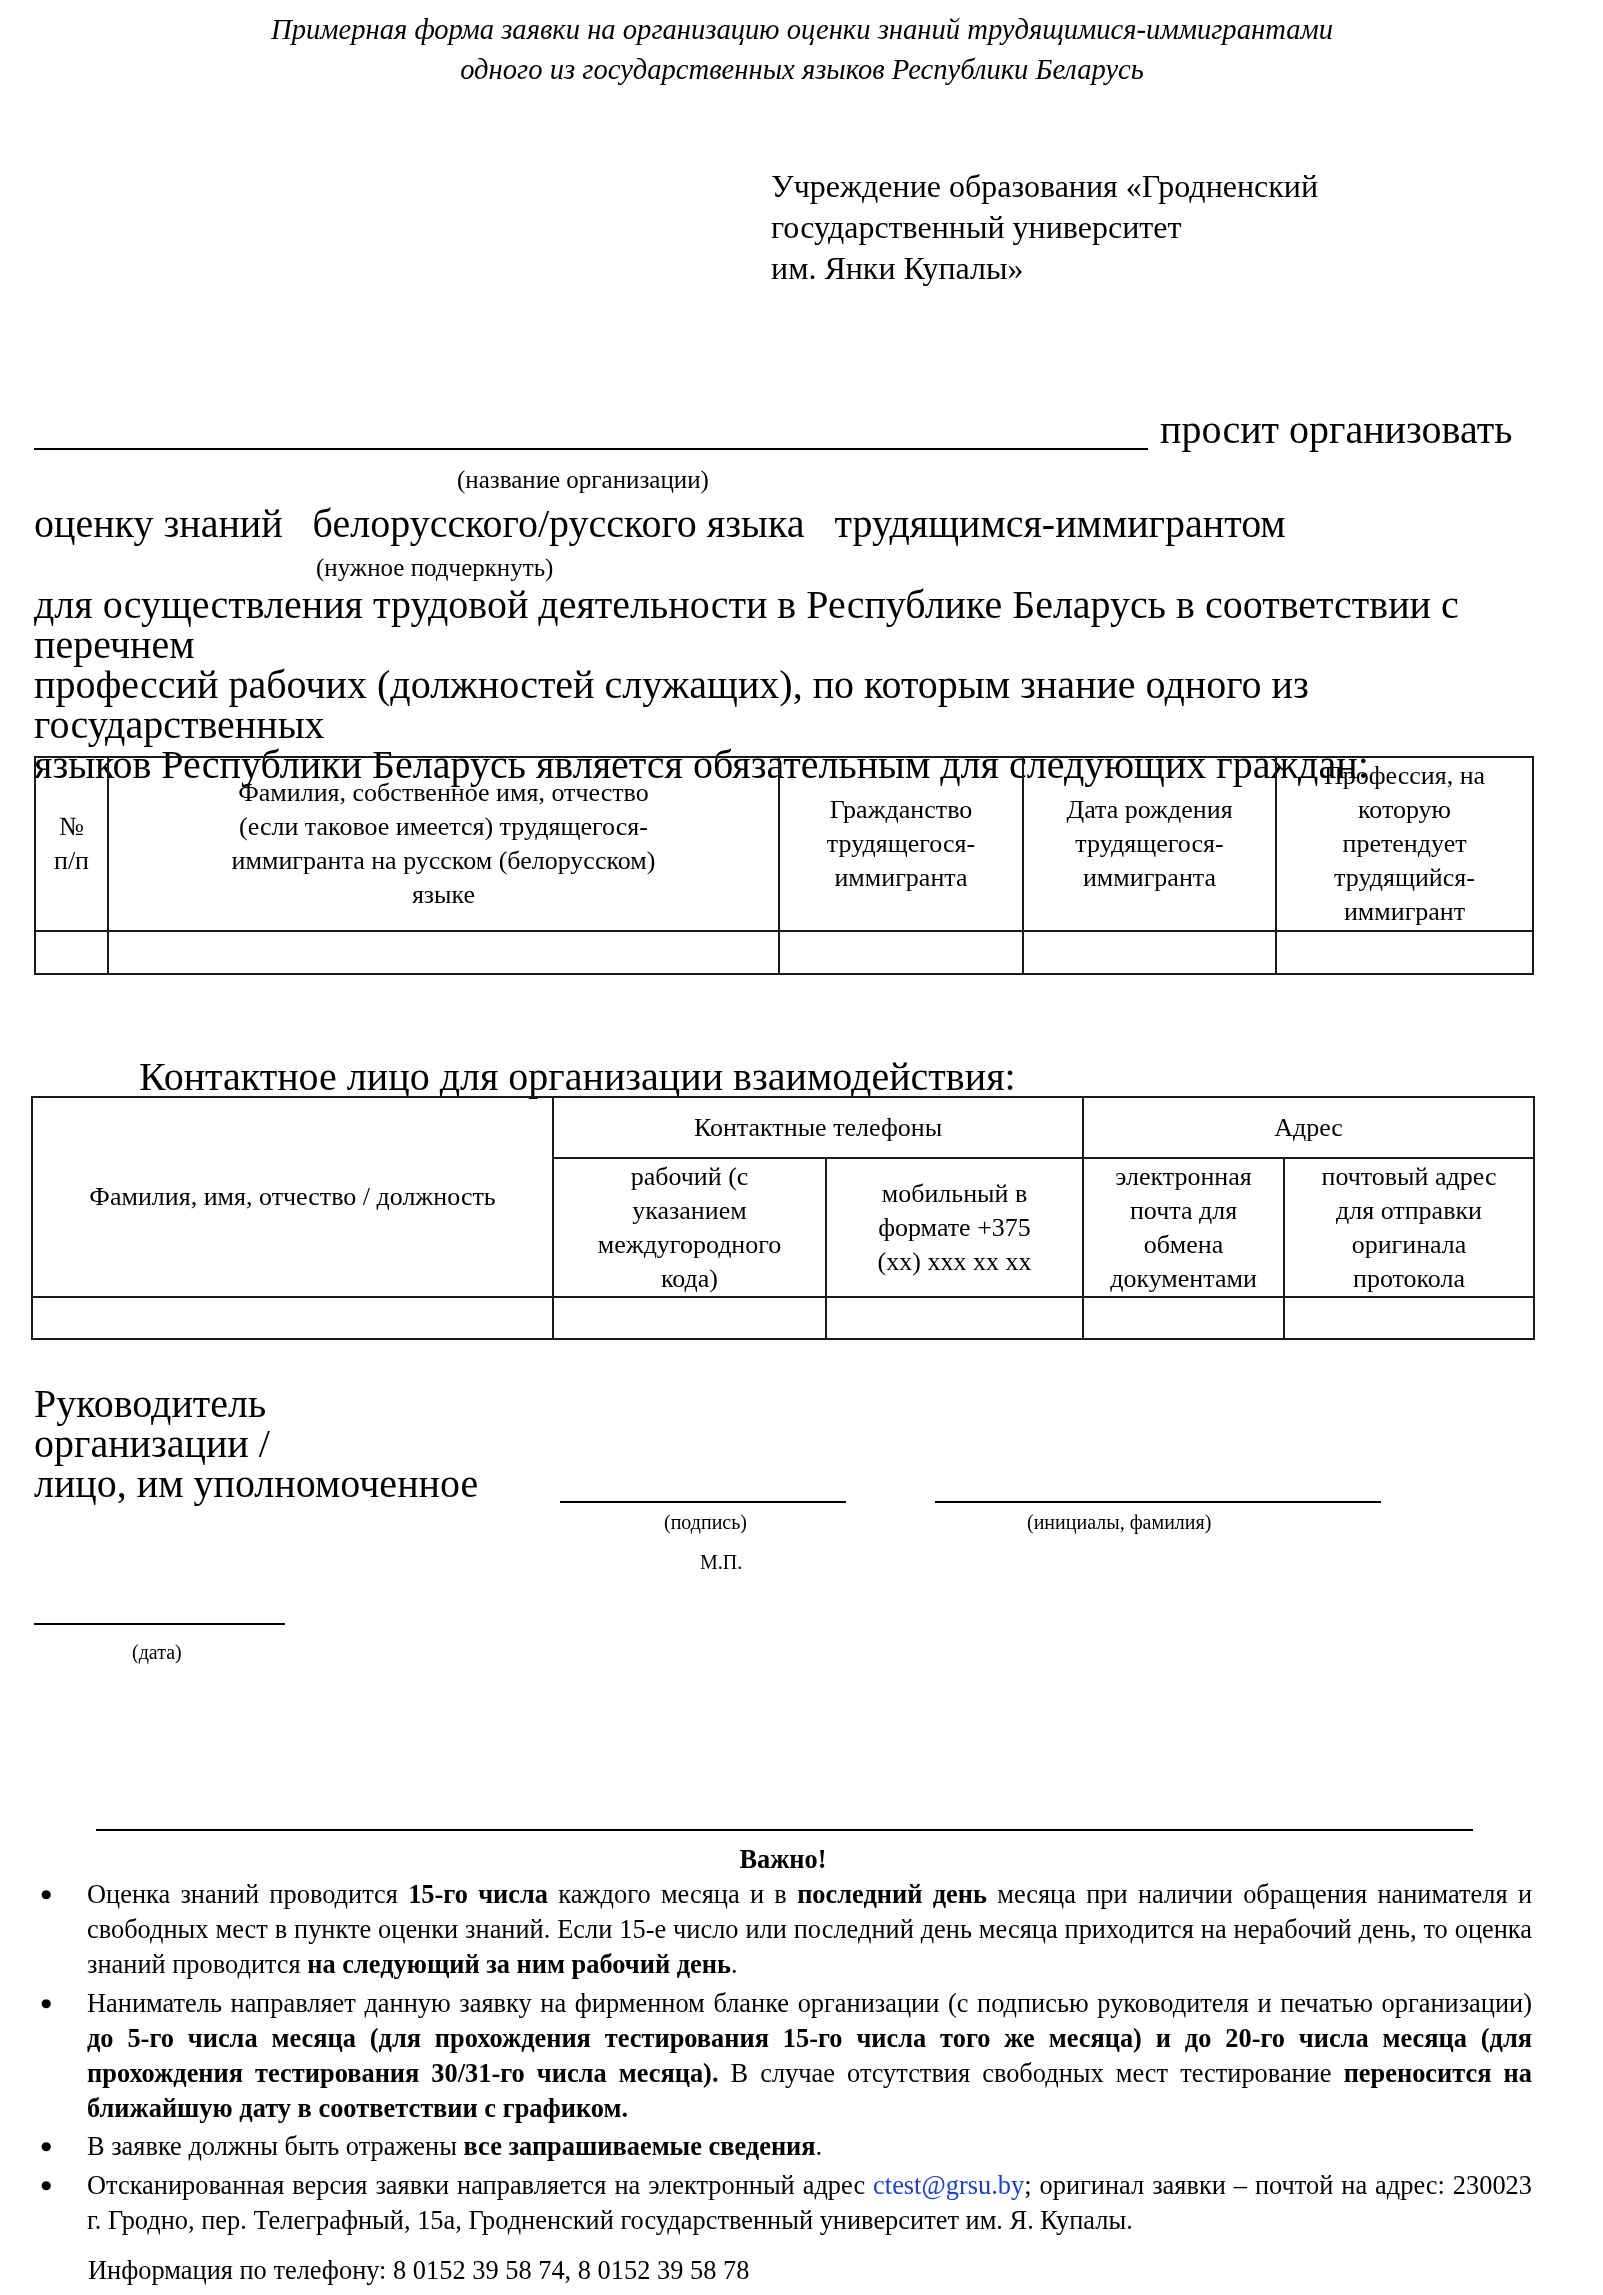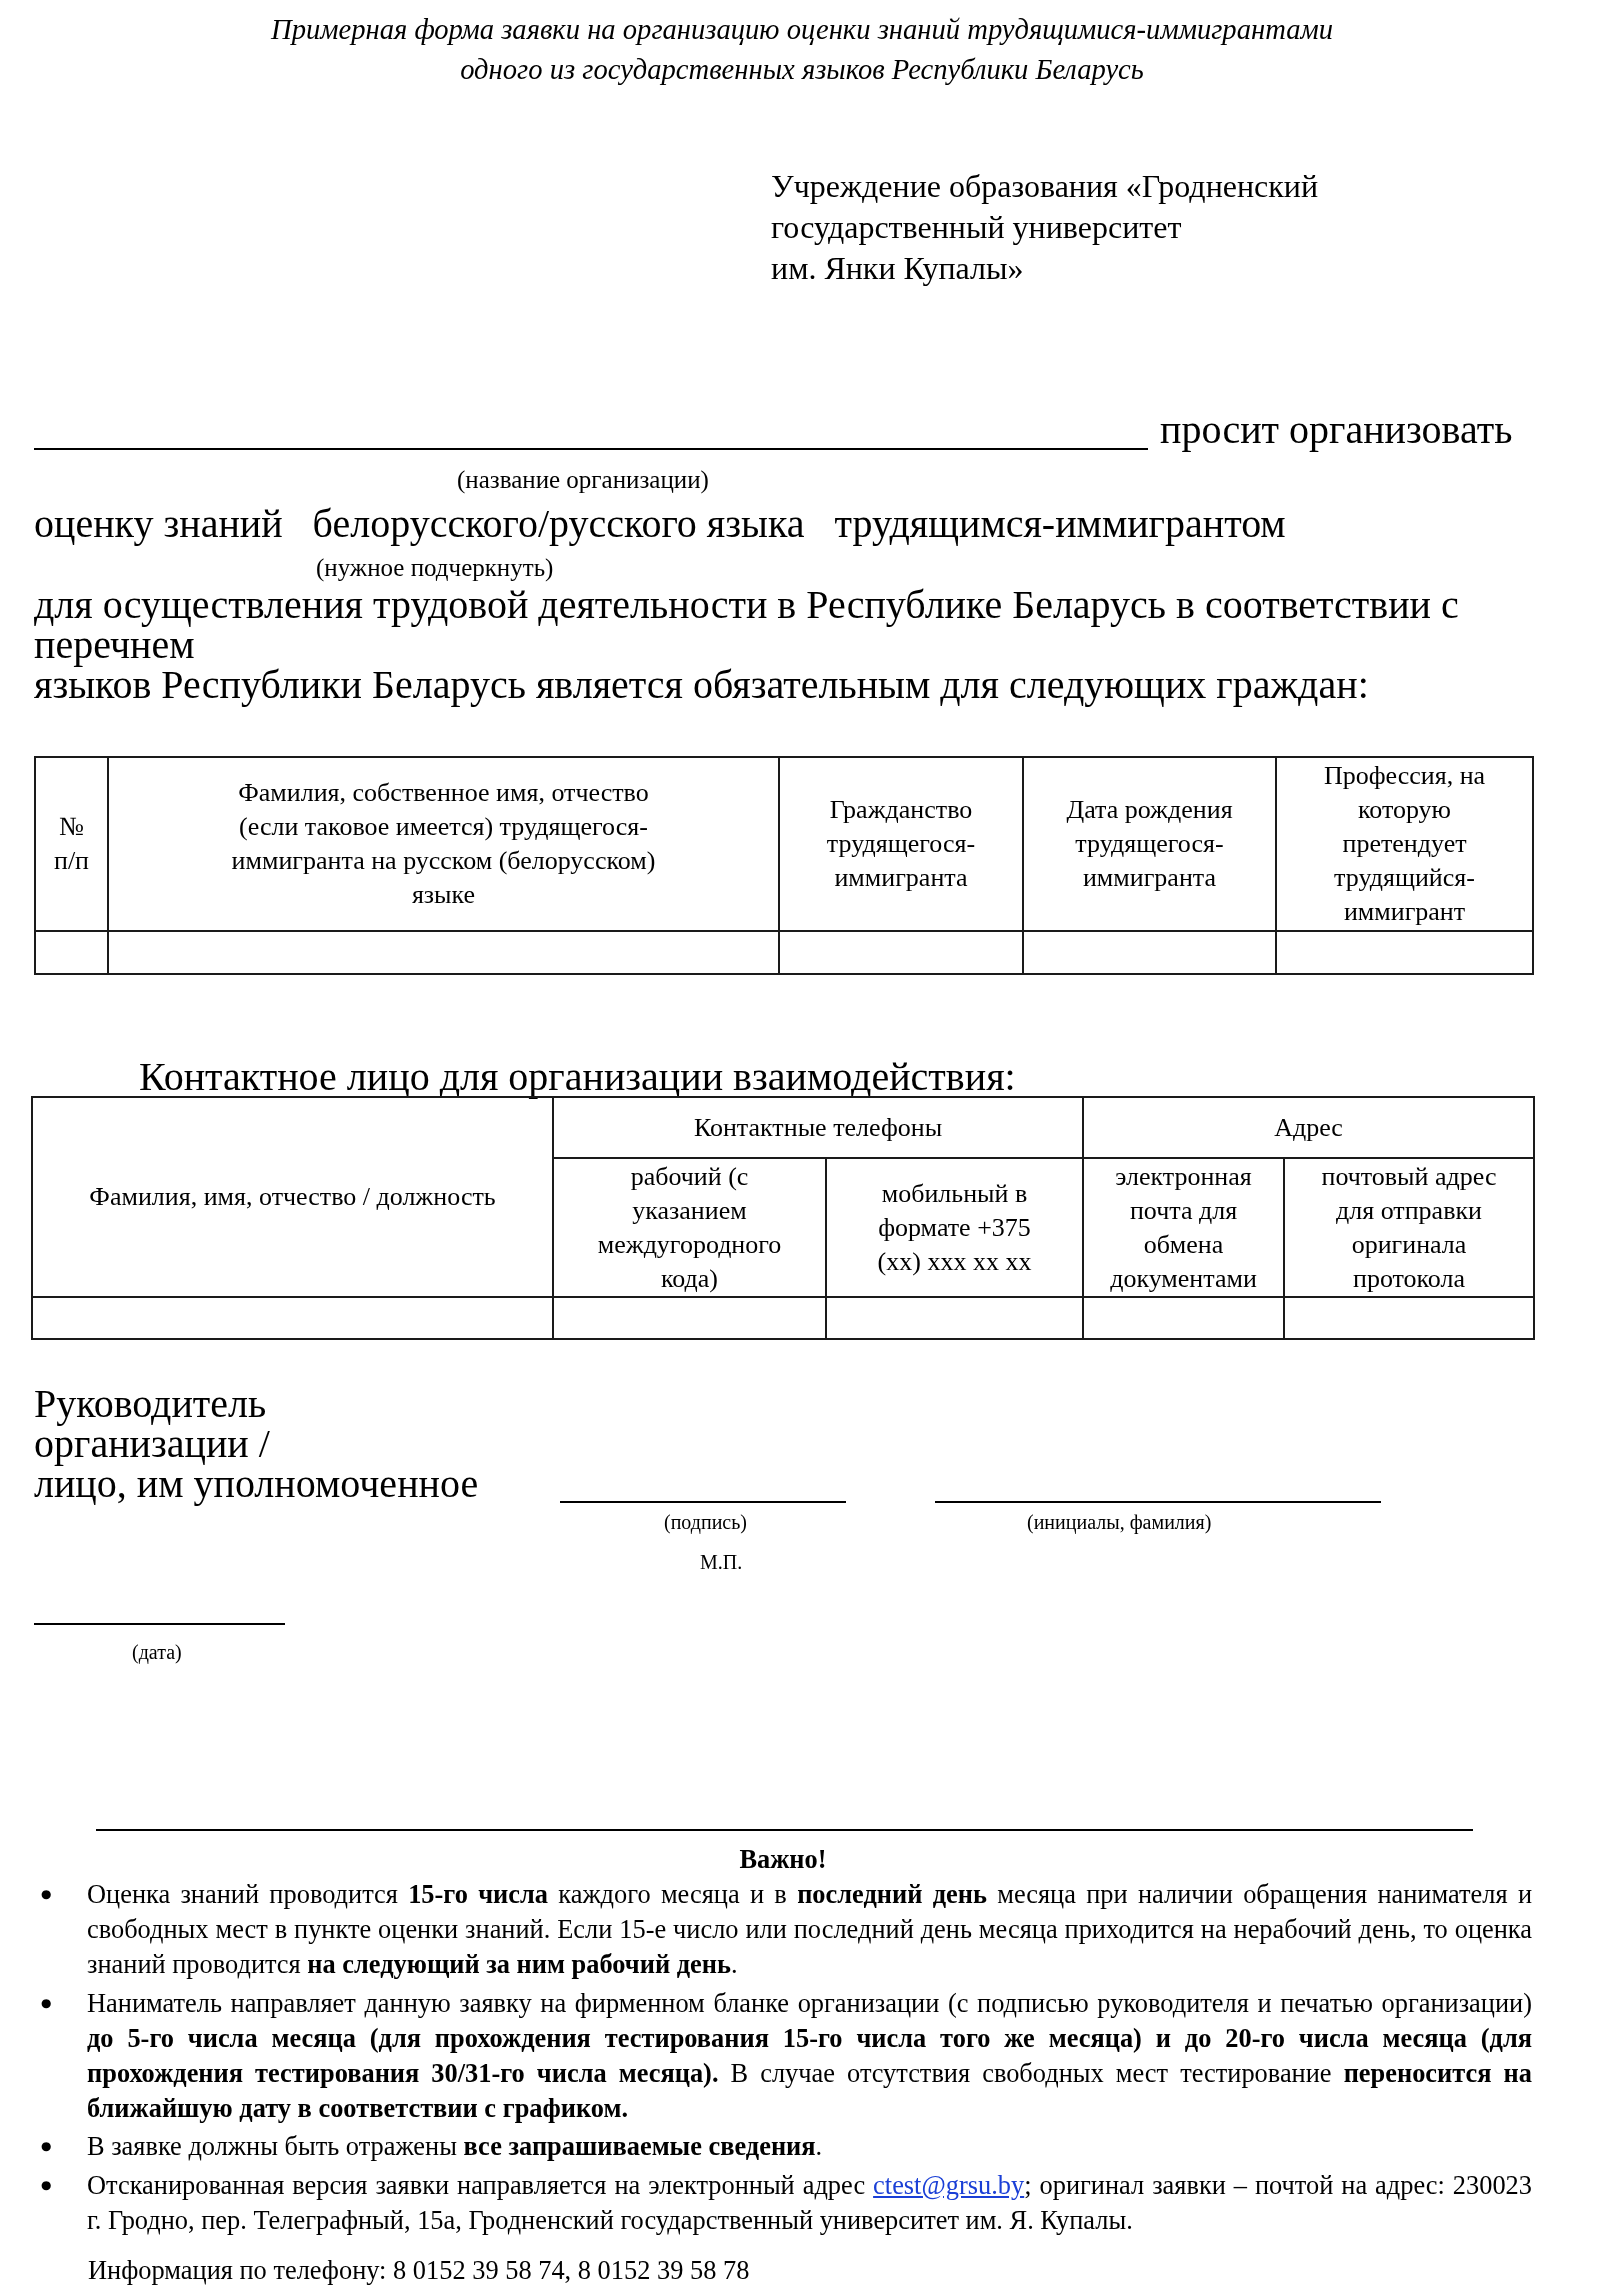--- a/index.html
+++ b/index.html
@@ -20,21 +20,21 @@
   table.grid { position: absolute; border-collapse: collapse; table-layout: fixed; }
   table.grid td {
     border: 2.1px solid #1a1a1a; text-align: center; vertical-align: middle;
     font-size: 26px; line-height: 34px; padding: 0 4.3px;
   }
   .notes { left: 34px; width: 1498px; top: 1842px; font-size: 26.4px; line-height: 35px; }
   .notes .title { text-align: center; font-weight: bold; }
   .notes ul { margin: 0; padding: 0; list-style: none; }
   .notes li { position: relative; padding-left: 53px; text-align: justify; margin-bottom: 3.6px; }
   .notes li .bullet { position: absolute; left: 5.7px; top: 0; font-size: 21.4px; }
-  .link { color: #1a3fd6; text-decoration: underline; }
+  .link { color: #1a3fd6; }
 </style>
 </head>
 <body>
 
 <div class="abs heading-italic">
   <div>Примерная форма заявки на организацию оценки знаний трудящимися-иммигрантами</div>
   <div>одного из государственных языков Республики Беларусь</div>
 </div>
 
 <div class="abs addressee">
@@ -45,20 +45,21 @@
 
 <div class="abs big" style="left:34px; top:408px; width:1114px; height:40px; border-bottom:2.1px solid #000;"></div>
 <div class="abs big" style="left:1160px; top:410px;">просит организовать</div>
 <div class="abs small" style="left:457px; top:464px;">(название организации)</div>
 
 <div class="abs big" style="left:34px; top:504px; white-space:pre;">оценку знаний   белорусского/русского языка   трудящимся-иммигрантом</div>
 <div class="abs small" style="left:316px; top:552px;">(нужное подчеркнуть)</div>
 
 <div class="abs big" style="left:34px; top:585px; line-height:40px;">
   <div>для осуществления трудовой деятельности в Республике Беларусь в соответствии с перечнем</div>
+  <div>профессий рабочих (должностей служащих), по которым знание одного из государственных</div>
   <div>языков Республики Беларусь является обязательным для следующих граждан:</div>
 </div>
 
 <table class="grid" style="left:34px; top:756px; width:1498px;">
   <colgroup>
     <col style="width:73px">
       <col style="width:671px">
       <col style="width:244px">
       <col style="width:253px">
       <col style="width:257px">

